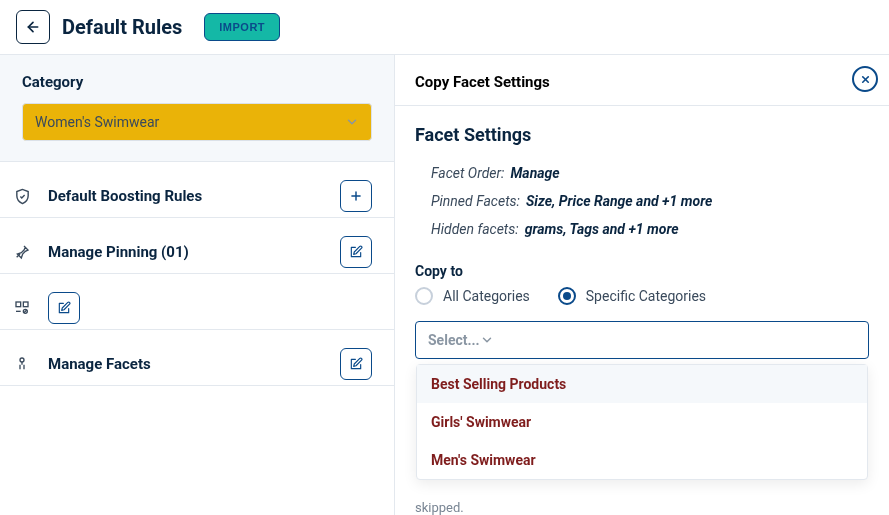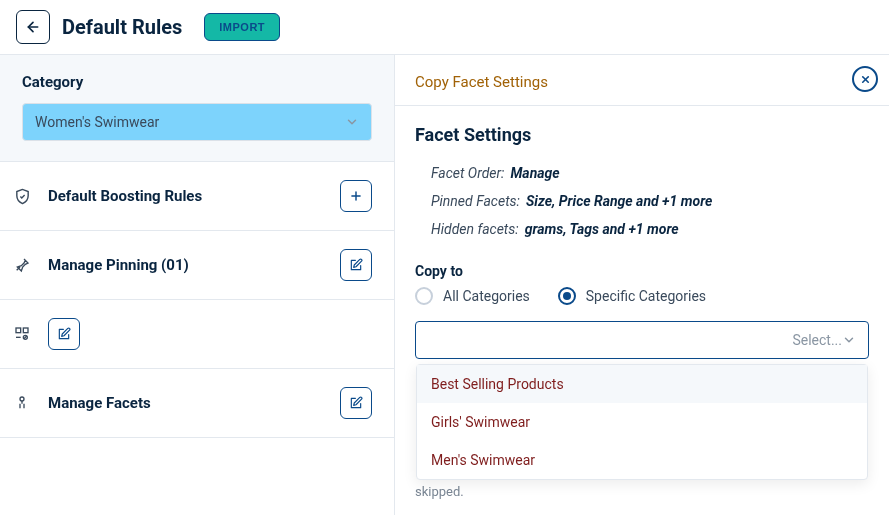--- a/index.html
+++ b/index.html
@@ -65,33 +65,33 @@
     padding: 18px 22px 20px;
     border-bottom: 1px solid #e3e8ee;
   }
   .category-label {
     font-weight: 700;
     font-size: 15px;
     color: #0a2540;
     margin-bottom: 12px;
   }
   .category-select {
-    background: #7dd3fc;
+    background: #eab308;
     border: 1px solid #dbe1e8;
     border-radius: 4px;
     padding: 10px 12px;
     display: flex;
     align-items: center;
     justify-content: space-between;
     color: #3a4a5c;
   }
   .section-row {
     display: flex;
     align-items: center;
-    padding: 18px 22px 18px 10px;
+    padding: 18px 22px 5px 10px;
     border-bottom: 1px solid #e3e8ee;
     gap: 14px;
   }
   .section-icon {
     width: 24px; height: 24px;
     display: flex; align-items: center; justify-content: center;
     color: #3a4a5c;
   }
   .section-label {
     flex: 1;
@@ -109,23 +109,23 @@
   }
   
   .panel-header {
     display: flex;
     align-items: center;
     justify-content: space-between;
     padding: 18px 20px 14px 20px;
     border-bottom: 1px solid #e3e8ee;
   }
   .panel-title {
-    font-weight: 400;
+    font-weight: 700;
     font-size: 15px;
-    color: #a16207;
+    color: #000000;
   }
   .close-btn {
     width: 26px; height: 26px;
     border: 2px solid #0a4a8a;
     border-radius: 50%;
     background: #fff;
     display: flex; align-items: center; justify-content: center;
     color: #0a4a8a;
     position: absolute;
     top: 11px; right: 11px;
@@ -181,41 +181,42 @@
     background: #0a4a8a;
     border-radius: 50%;
   }
   .multiselect {
     margin-top: 16px;
     border: 1.5px solid #0a4a8a;
     border-radius: 4px;
     padding: 10px 12px;
     display: flex;
     align-items: center;
-    justify-content: flex-end;
+    justify-content: flex-start;
     color: #8a96a3;
     position: relative;
+    font-weight: bold;
   }
   .dropdown {
     position: absolute;
     top: 42px; left: 0; right: 0;
     background: #fff;
     border: 1px solid #e3e8ee;
     border-radius: 4px;
     box-shadow: 0 4px 14px rgba(0,0,0,0.08);
     z-index: 10;
   }
   .dd-item {
     padding: 11px 14px;
     color: #7f1d1d;
   }
   .dd-item:first-child { background: #f5f8fb; }
   .skipped {
     position: absolute;
-    bottom: 16px;
+    bottom: 0;
     left: 20px;
     color: #7a8694;
     font-size: 13px;
   }
   .chev { width:14px; height:14px; }
   svg { display:block; }
 </style>
 </head>
 <body>
 

